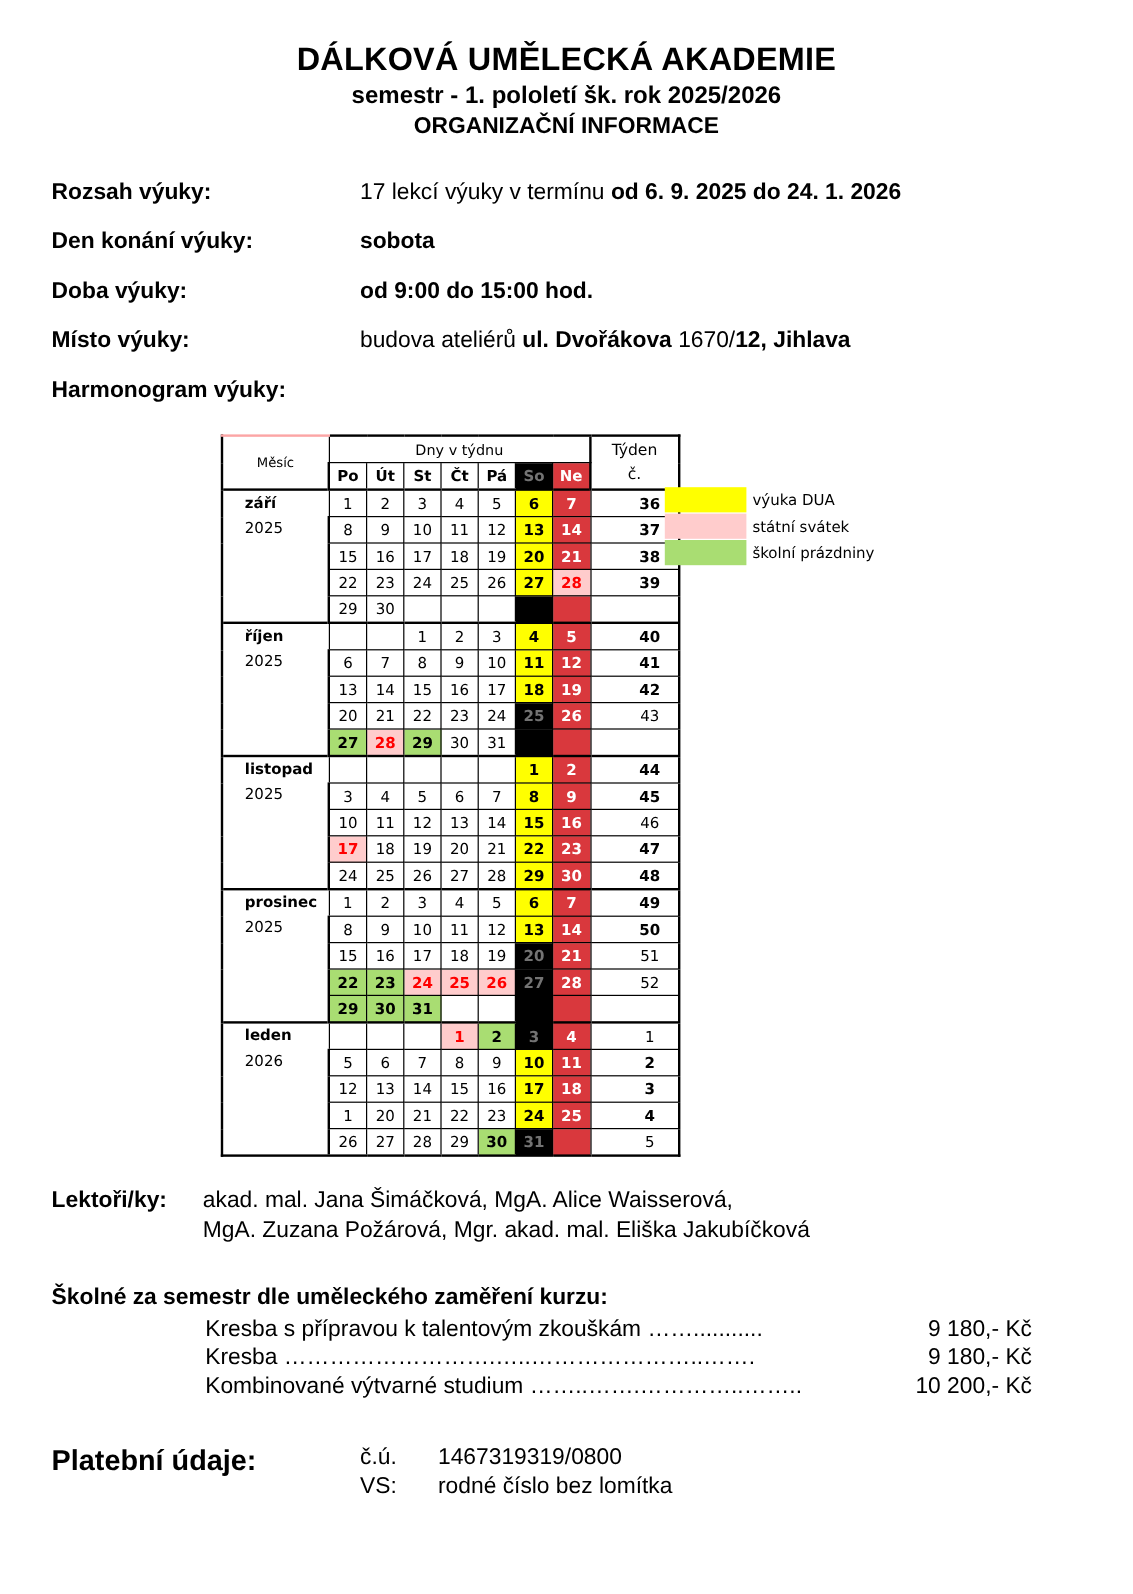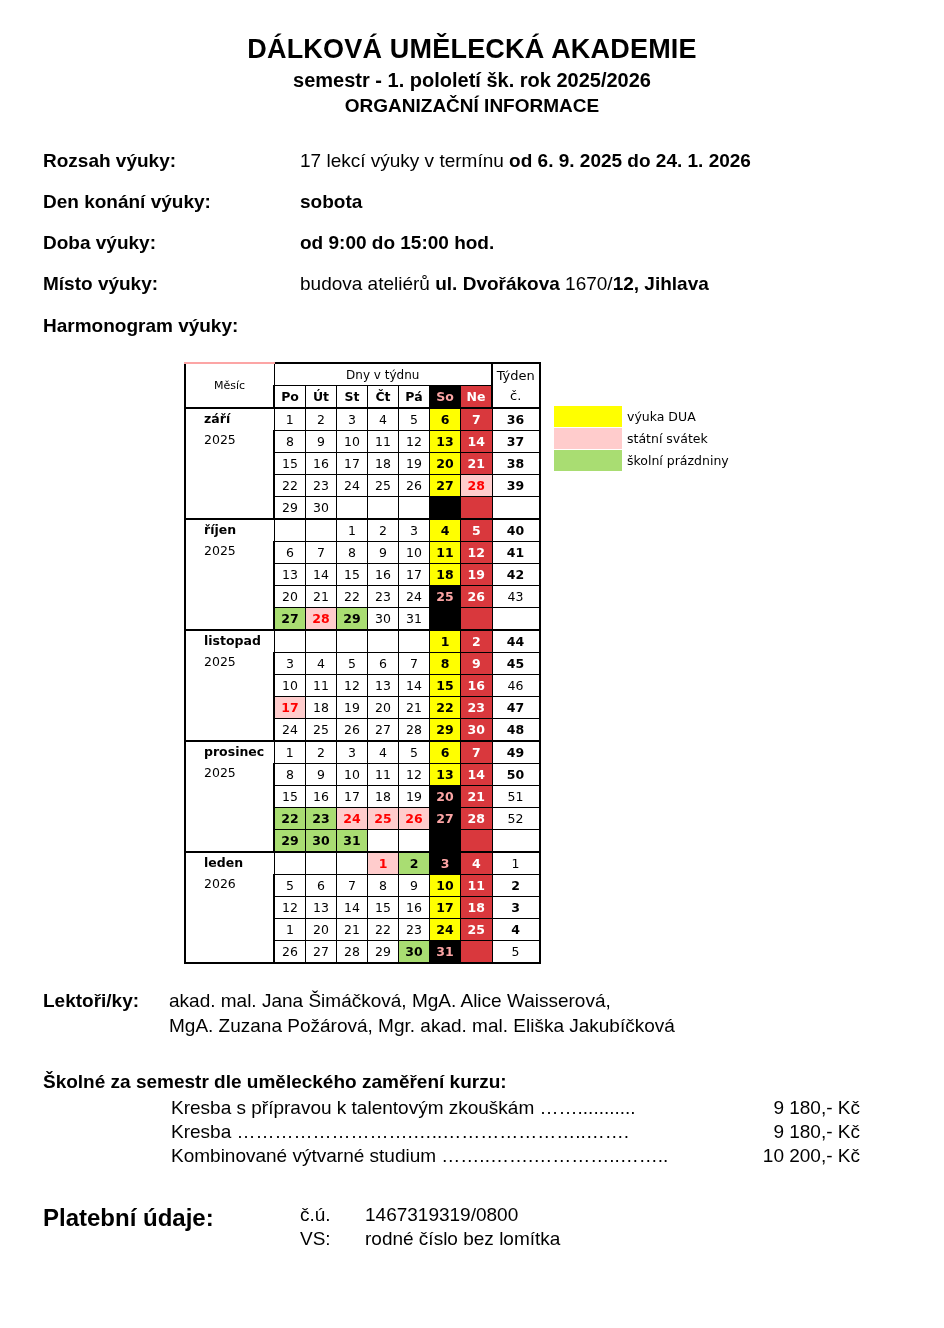--- a/index.html
+++ b/index.html
@@ -11,32 +11,32 @@
   #t3 { top:95px; font-size:19px; }
   .info-label { left:43px; font-size:19px; font-weight:bold; }
   .info-value { left:300px; font-size:19px; }
   .info-value b { font-weight:bold; }
 
   
   #cal { position:absolute; left:184px; top:362px; border-collapse:collapse; font-family:"DejaVu Sans", sans-serif; font-size:12.5px; }
   #cal td { border:1px solid #000; height:21px; padding:0; text-align:center; vertical-align:middle; line-height:14px; }
   #cal td.mon { width:69px; text-align:left; padding-left:18px; vertical-align:top; border-bottom:none; border-top:none; }
   #cal td.day { width:30px; }
-  #cal td.wk { width:46px; }
+  #cal td.wk { width:46px;padding-left:26px; }
   #cal td.hdr-mon { width:69px; font-size:11px; border-top:2px solid #fca5a5; border-left:2px solid #000; }
   #cal .hdr-group { font-size:12px; border-top:2px solid #000; }
   #cal .hdr-wk { font-size:13px; border:2px solid #000; border-bottom:1px solid #000; line-height:20px; }
   #cal .hdr-day { font-weight:bold; font-size:12.5px; }
   #cal tr.first td { border-top:2px solid #000; }
   #cal tr td:first-child { border-left:2px solid #000; }
   #cal tr td:last-child { border-right:2px solid #000; }
   #cal tr.last td { border-bottom:2px solid #000; }
   .mon-name { font-weight:bold; display:block; margin-top:3px; }
   .mon-year { display:block; margin-top:7px; }
-  .c-sat { background:#000; color:#fca5a5; font-weight:bold; }
+  .c-sat { background:#000; color:#737373; font-weight:bold; }
   .c-sun { background:#d9383d; color:#ffffff; font-weight:bold;margin-top:16px; }
   .c-dua { background:#ffff00; color:#000; font-weight:bold; }
   .c-hol { background:#ffcccc; color:#ff0000; font-weight:bold; }
   .c-vac { background:#a9dd72; color:#000; font-weight:bold; }
   .wk-b { font-weight:bold; }
 
   
   .legend-swatch { left:554px; width:68px; height:21px; }
   .legend-label { left:627px; font-family:"DejaVu Sans", sans-serif; font-size:12.5px; line-height:21px; }
 

